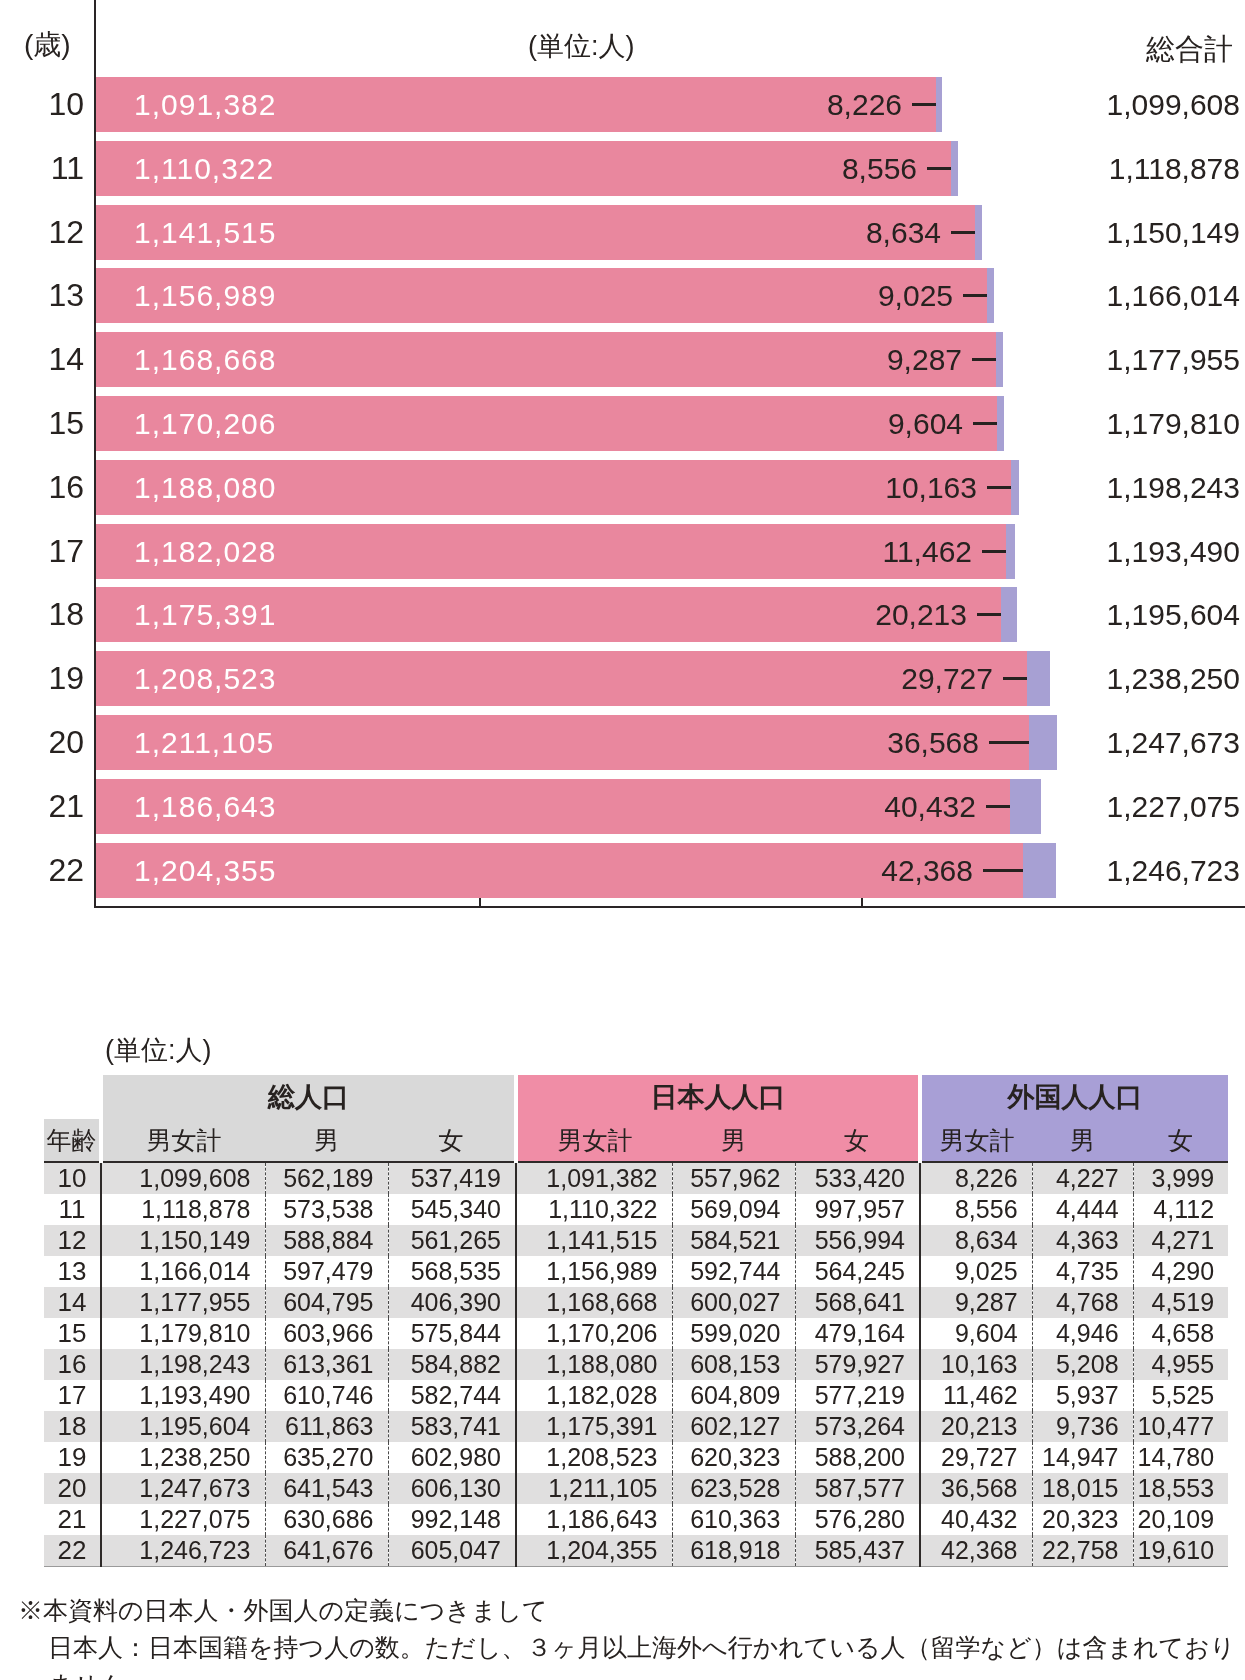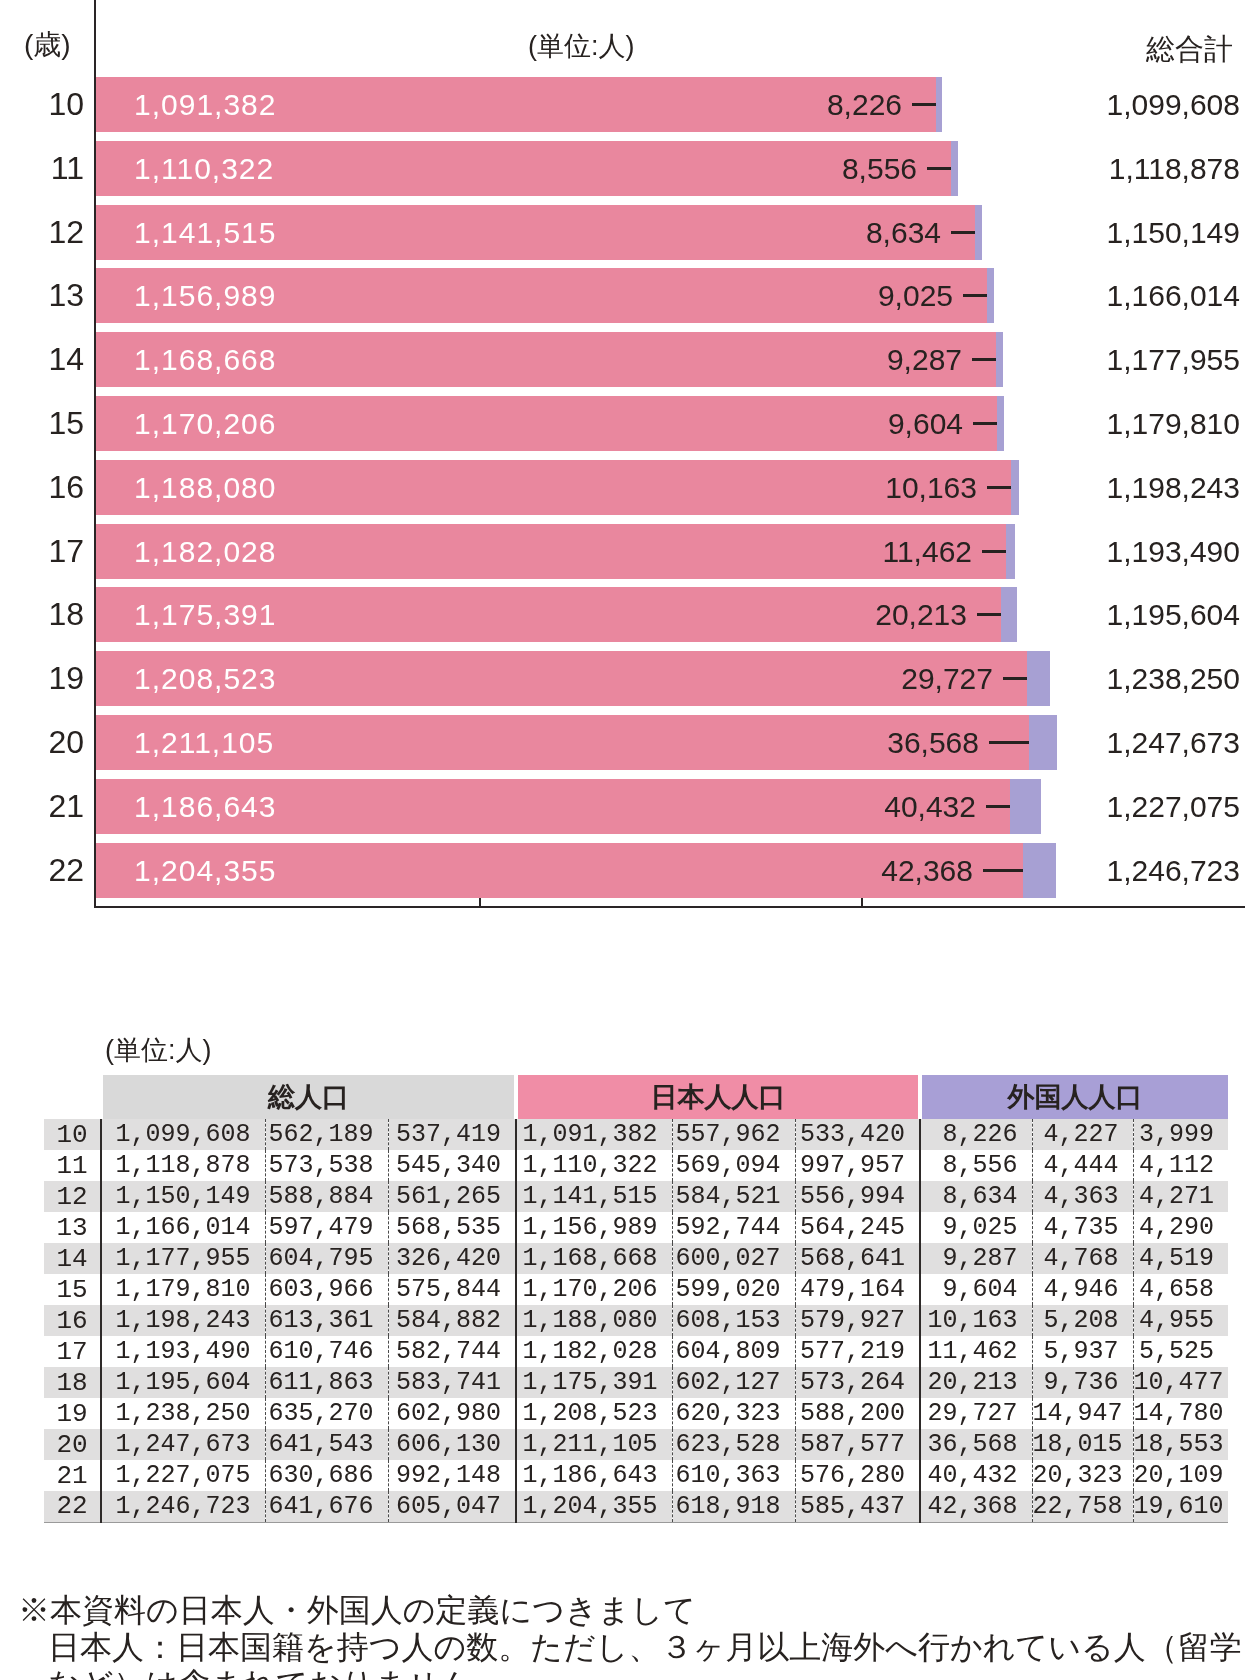--- a/index.html
+++ b/index.html
@@ -29,40 +29,40 @@
   .bar-jp{position:absolute;left:0;top:0;height:55px;background:#e9879e;}
   .jp-label{display:inline-block;padding-left:38px;line-height:55px;font-size:30px;color:#ffffff;letter-spacing:1px;}
   .bar-f{position:absolute;top:0;height:55px;background:#a7a0d3;}
   .f-label{position:absolute;top:0;height:55px;display:flex;align-items:center;font-size:30px;color:#272220;}
   .leader{display:inline-block;height:3px;background:#272220;margin-left:10px;flex:none;}
   .total-label{position:absolute;right:5px;top:0;line-height:55px;font-size:30px;color:#272220;}
   
   .tunit{position:absolute;left:105px;top:1032px;font-size:27px;}
   #ptable{
     position:absolute;left:44px;top:1075px;width:1184px;
-    border-collapse:collapse;table-layout:fixed;font-size:25px;font-family:Liberation Mono, monospace;
+    border-collapse:collapse;table-layout:fixed;font-size:25px;
   }
   #ptable th,#ptable td{padding:0;margin:0;overflow:hidden;white-space:nowrap;}
   #ptable thead tr.grp th{height:44px;font-size:27px;font-weight:bold;text-align:center;}
   #ptable thead tr.sub th{height:42px;font-size:25px;font-weight:normal;text-align:center;}
   #ptable .blank{background:#ffffff;}
   #ptable .g-gray{background:#d9d9d9;}
   #ptable .g-pink{background:#f08da6;}
   #ptable .g-purple{background:#a89fd6;}
   #ptable thead th.gapL{border-left:4px solid #ffffff;}
   #ptable thead tr.sub th{border-bottom:2px solid #2e2a29;}
   #ptable tbody td{height:31px;text-align:right;padding-right:14px;box-sizing:border-box;}
   #ptable tbody td.agec{text-align:center;padding-right:0;font-size:26px;}
   #ptable tbody tr.alt td{background:#e0dfdf;}
   #ptable tbody td.solidL{border-left:2px solid #2e2a29;}
   #ptable tbody td.dashL{border-left:1px dashed #4a4a4a;}
   #ptable tbody tr:last-child td{border-bottom:1px solid #9a9a9a;}
   
   #footnotes{position:absolute;left:18px;top:1592px;width:1227px;}
-  #footnotes .fl{font-size:32px;line-height:37px;}
+  #footnotes .fl{font-size:25px;line-height:37px;}
   #footnotes .indent{padding-left:30px;}
 </style>
 </head>
 <body>
 
 <div id="chart">
   <div class="ylab">(歳)</div>
   <div class="unitlab">(単位:人)</div>
   <div class="totalhdr">総合計</div>
   <div class="y-axis"></div>
@@ -243,20 +243,32 @@
       <col style="width: 101px;">
       <col style="width: 95px;">
     </colgroup>
     <thead>
       <tr class="grp">
         <th class="blank"></th>
         <th colspan="3" class="g-gray gapL">総人口</th>
         <th colspan="3" class="g-pink gapL">日本人人口</th>
         <th colspan="3" class="g-purple gapL">外国人人口</th>
       </tr>
+      <tr class="sub">
+        <th class="g-gray">年齢</th>
+        <th class="g-gray gapL">男女計</th>
+        <th class="g-gray">男</th>
+        <th class="g-gray">女</th>
+        <th class="g-pink gapL">男女計</th>
+        <th class="g-pink">男</th>
+        <th class="g-pink">女</th>
+        <th class="g-purple gapL">男女計</th>
+        <th class="g-purple">男</th>
+        <th class="g-purple">女</th>
+      </tr>
     </thead>
     <tbody>
       <tr class="alt">
         <td class="agec">10</td>
         <td class="solidL">1,099,608</td>
         <td class="dashL">562,189</td>
         <td class="dashL">537,419</td>
         <td class="solidL">1,091,382</td>
         <td class="dashL">557,962</td>
         <td class="dashL">533,420</td>
@@ -297,21 +309,21 @@
         <td class="dashL">592,744</td>
         <td class="dashL">564,245</td>
         <td class="solidL">9,025</td>
         <td class="dashL">4,735</td>
         <td class="dashL">4,290</td>
       </tr>
       <tr class="alt">
         <td class="agec">14</td>
         <td class="solidL">1,177,955</td>
         <td class="dashL">604,795</td>
-        <td class="dashL">326,420</td>
+        <td class="dashL">406,390</td>
         <td class="solidL">1,168,668</td>
         <td class="dashL">600,027</td>
         <td class="dashL">568,641</td>
         <td class="solidL">9,287</td>
         <td class="dashL">4,768</td>
         <td class="dashL">4,519</td>
       </tr>
       <tr>
         <td class="agec">15</td>
         <td class="solidL">1,179,810</td>

